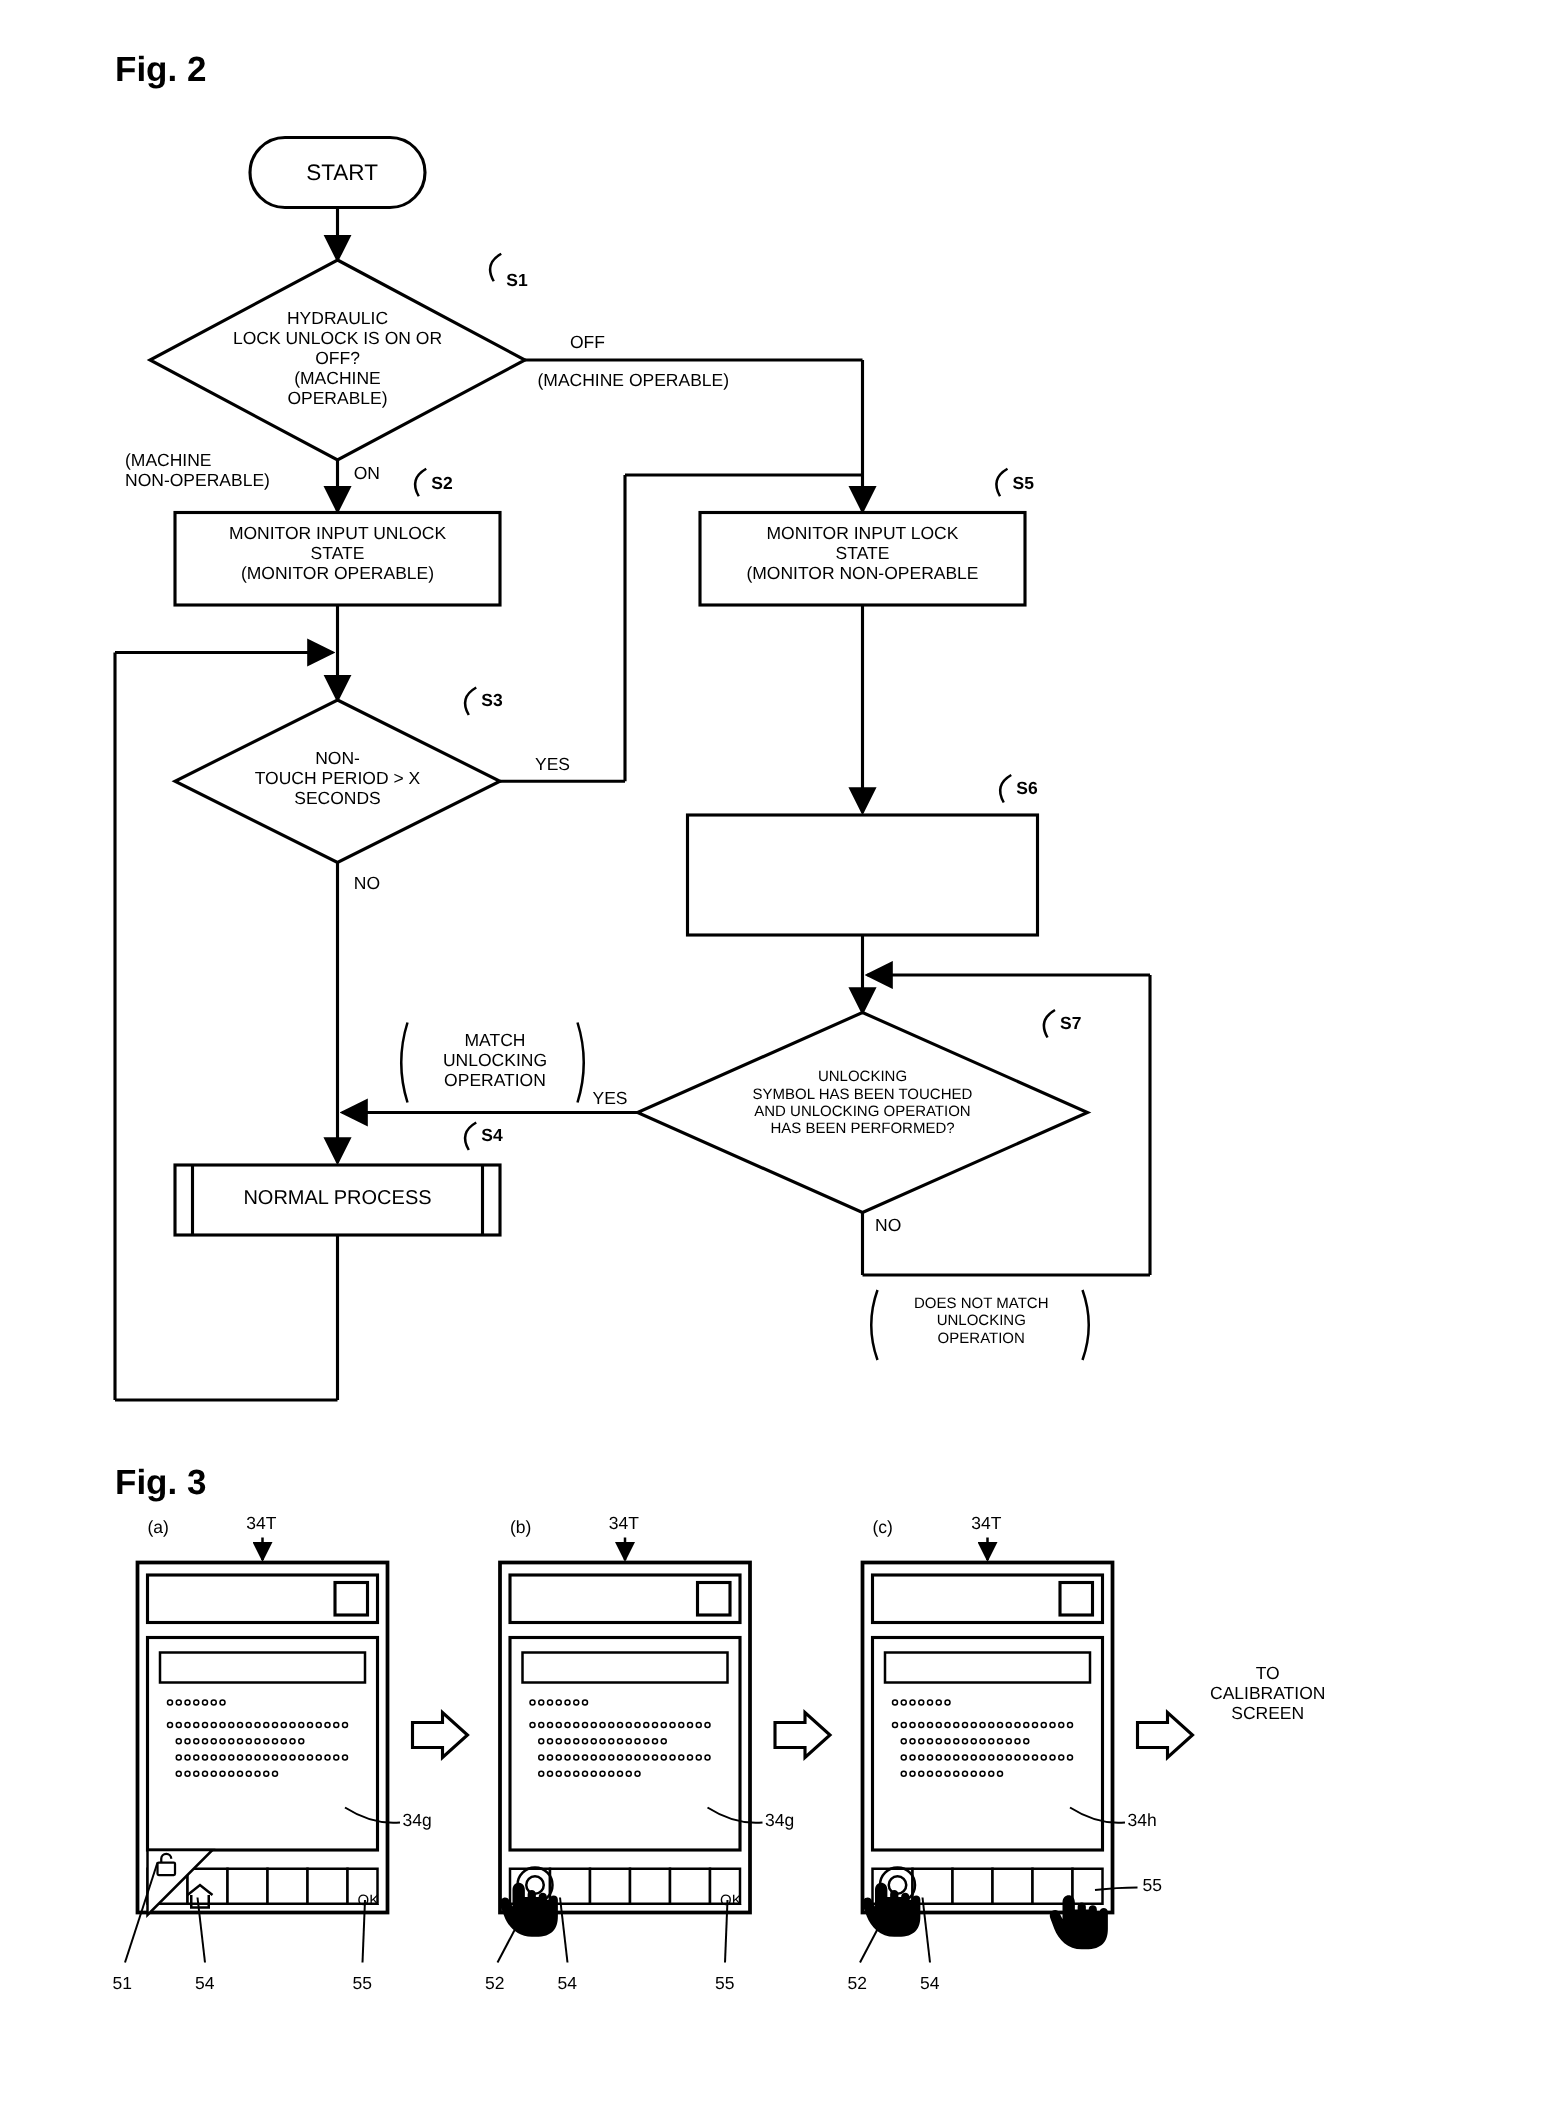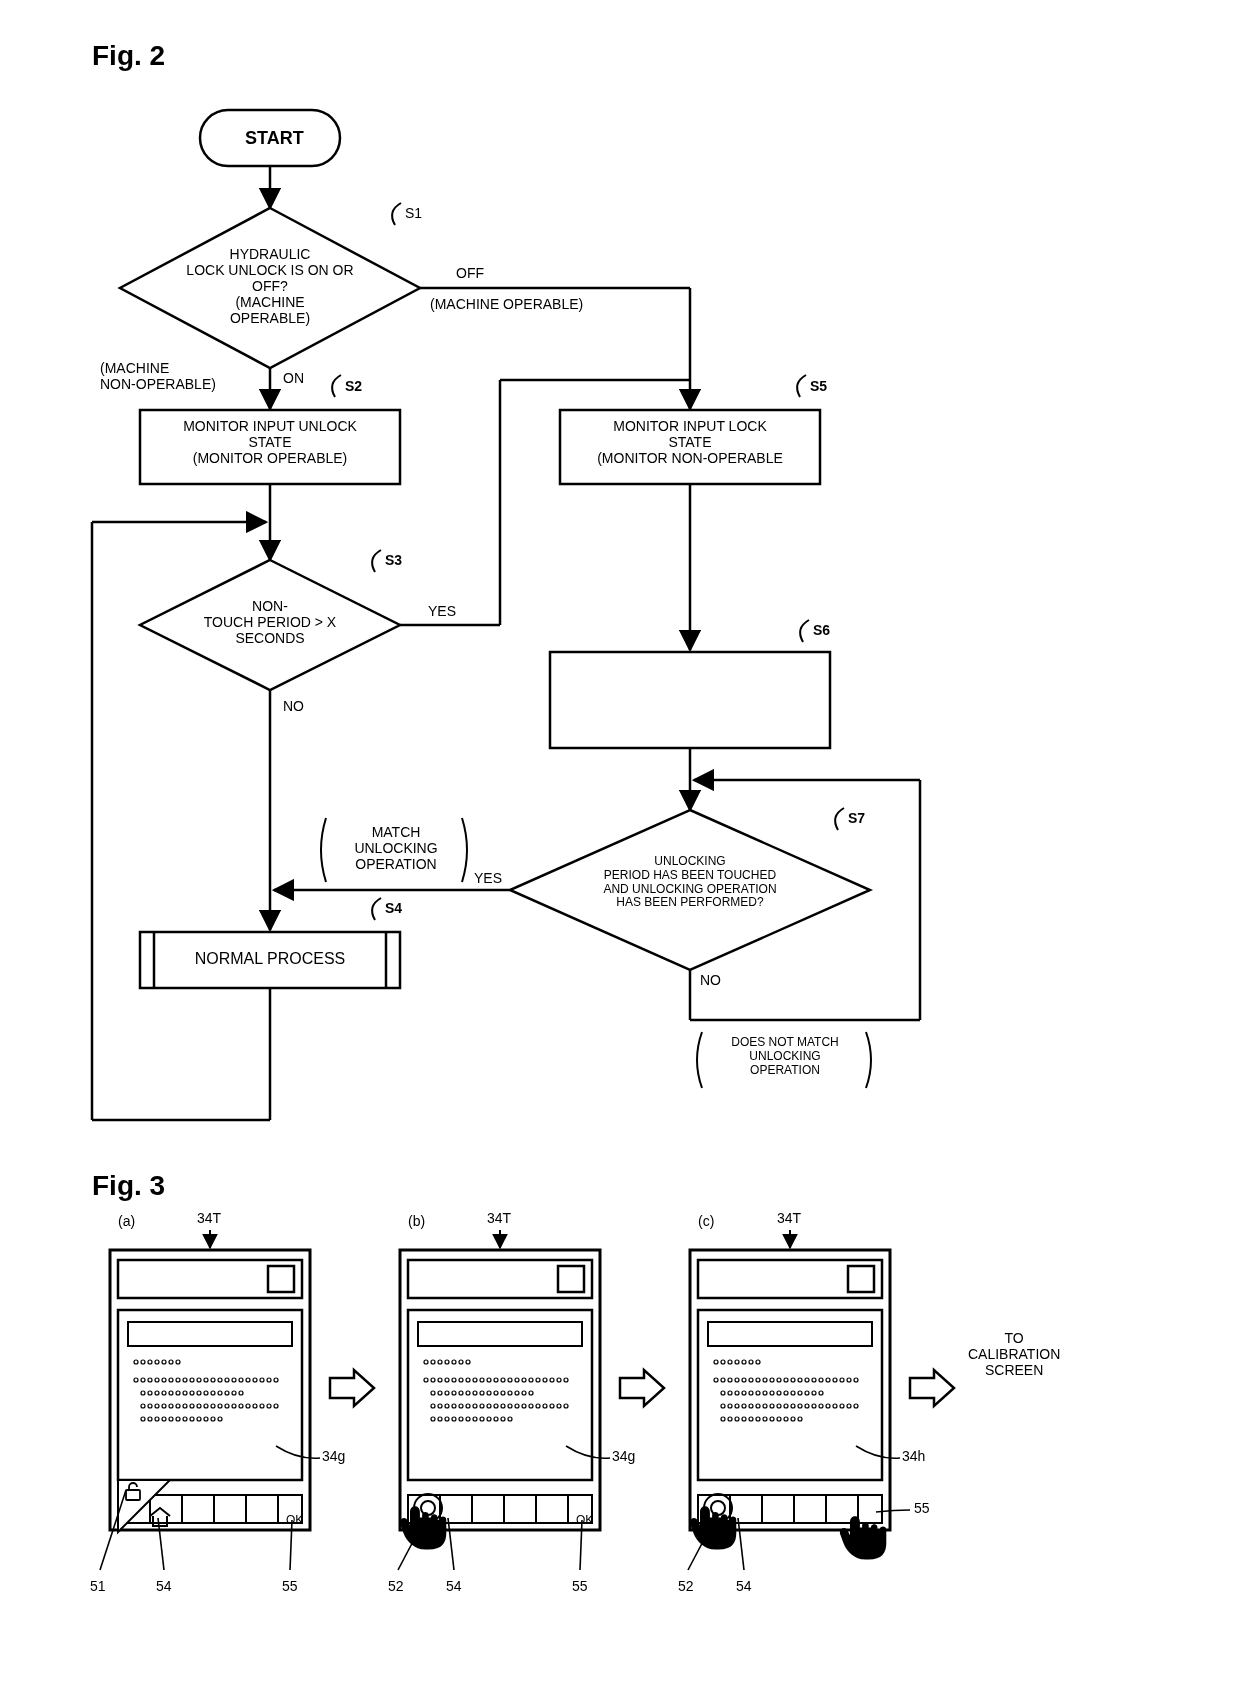--- a/index.html
+++ b/index.html
@@ -83,23 +83,23 @@
   <line x1="920" y1="1020" x2="920" y2="780" stroke="#000" stroke-width="2.5"></line>
   <line x1="920" y1="780" x2="694" y2="780" stroke="#000" stroke-width="2.5" marker-end="url(#ah)"></line>
 
   <path d="M 326 818 q -10 32 0 64" fill="none" stroke="#000" stroke-width="2"></path>
   <path d="M 462 818 q  10 32 0 64" fill="none" stroke="#000" stroke-width="2"></path>
 
   <path d="M 702 1032 q -10 28 0 56" fill="none" stroke="#000" stroke-width="2"></path>
   <path d="M 866 1032 q  10 28 0 56" fill="none" stroke="#000" stroke-width="2"></path>
 </svg>
 
-<div class="abs term" style="left:245px; top:128px; font-weight:bold;">START</div>
-
-<div class="abs lbl" style="left:405px; top:205px; font-weight:normal;">S1</div>
+<div class="abs term" style="left:245px; top:128px; font-weight:normal;">START</div>
+
+<div class="abs lbl" style="left:405px; top:216px; font-weight:bold;">S1</div>
 <div class="abs lbl" style="left:170px; top:246px; width:200px;">
   <span>HYDRAULIC</span><br>
   <span>LOCK UNLOCK IS ON OR OFF?</span><br>
   <span>(MACHINE</span><br>
   <span>OPERABLE)</span>
 </div>
 <div class="abs lbl" style="left:456px; top:265px;">OFF</div>
 <div class="abs lbl" style="left:430px; top:296px;">(MACHINE OPERABLE)</div>
 <div class="abs lbl" style="left:283px; top:370px;">ON</div>
 <div class="abs lbl" style="left:100px; top:360px; white-space:pre; text-align:left;">(MACHINE
@@ -125,21 +125,21 @@
 <div class="abs lbl" style="left:810px; top:378px; font-weight:bold;">S5</div>
 <div class="abs lbl" style="left:568px; top:418px; width:244px; white-space:pre;">MONITOR INPUT LOCK
 STATE
 (MONITOR NON-OPERABLE</div>
 
 <div class="abs lbl" style="left:813px; top:622px; font-weight:bold;">S6</div>
 
 <div class="abs lbl" style="left:848px; top:810px; font-weight:bold;">S7</div>
 <div class="abs lbl small" style="left:590px; top:855px; width:200px;">
   <span>UNLOCKING</span><br>
-  <span>PERIOD HAS BEEN TOUCHED</span><br>
+  <span>SYMBOL HAS BEEN TOUCHED</span><br>
   <span>AND UNLOCKING OPERATION</span><br>
   <span>HAS BEEN PERFORMED?</span>
 </div>
 <div class="abs lbl" style="left:474px; top:870px;">YES</div>
 <div class="abs lbl" style="left:700px; top:972px;">NO</div>
 <div class="abs lbl" style="left:336px; top:824px; width:120px; white-space:pre;">MATCH
 UNLOCKING
 OPERATION</div>
 <div class="abs lbl small" style="left:710px; top:1036px; width:150px; white-space:pre;">DOES NOT MATCH
 UNLOCKING

